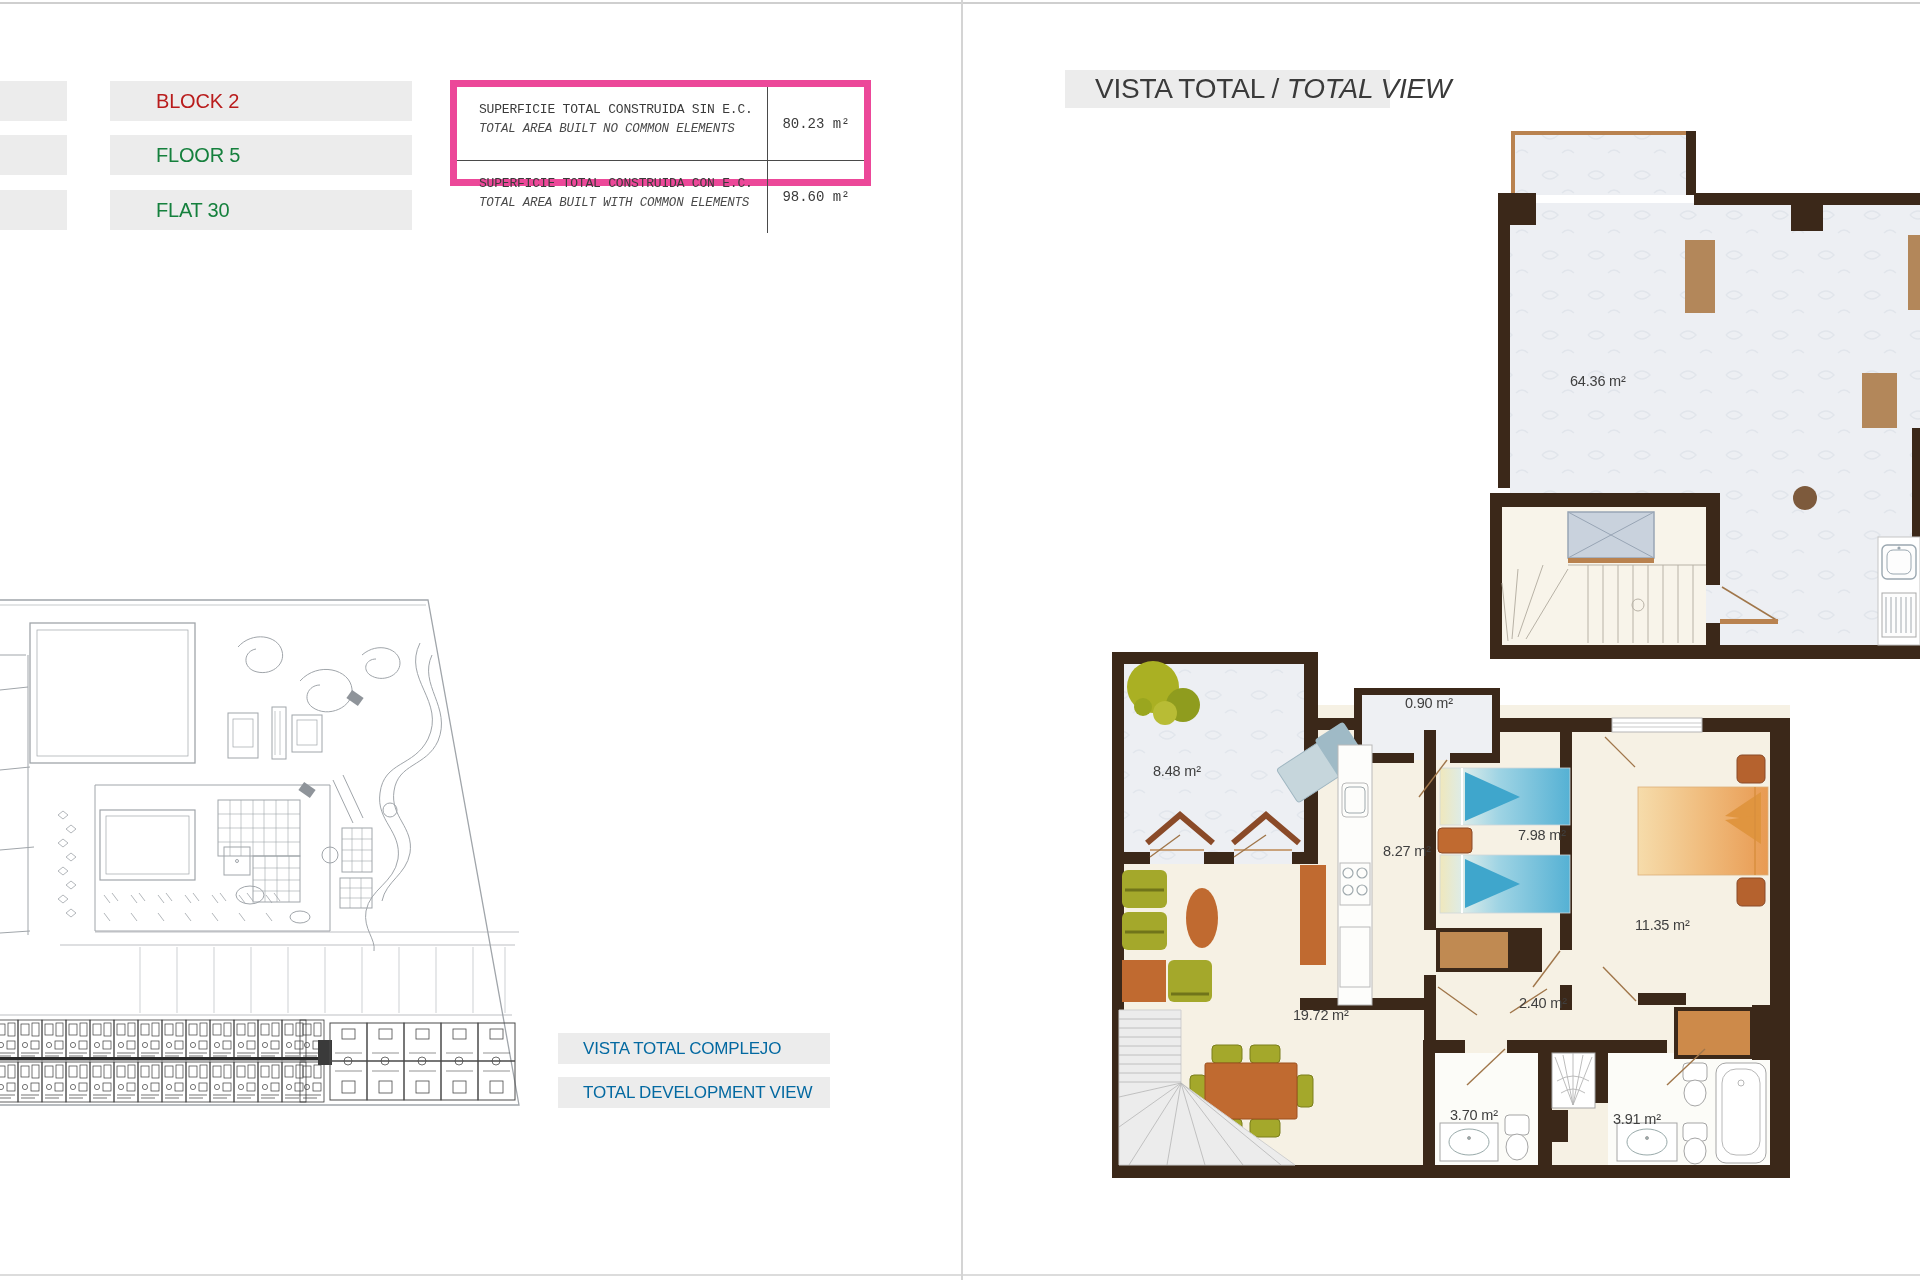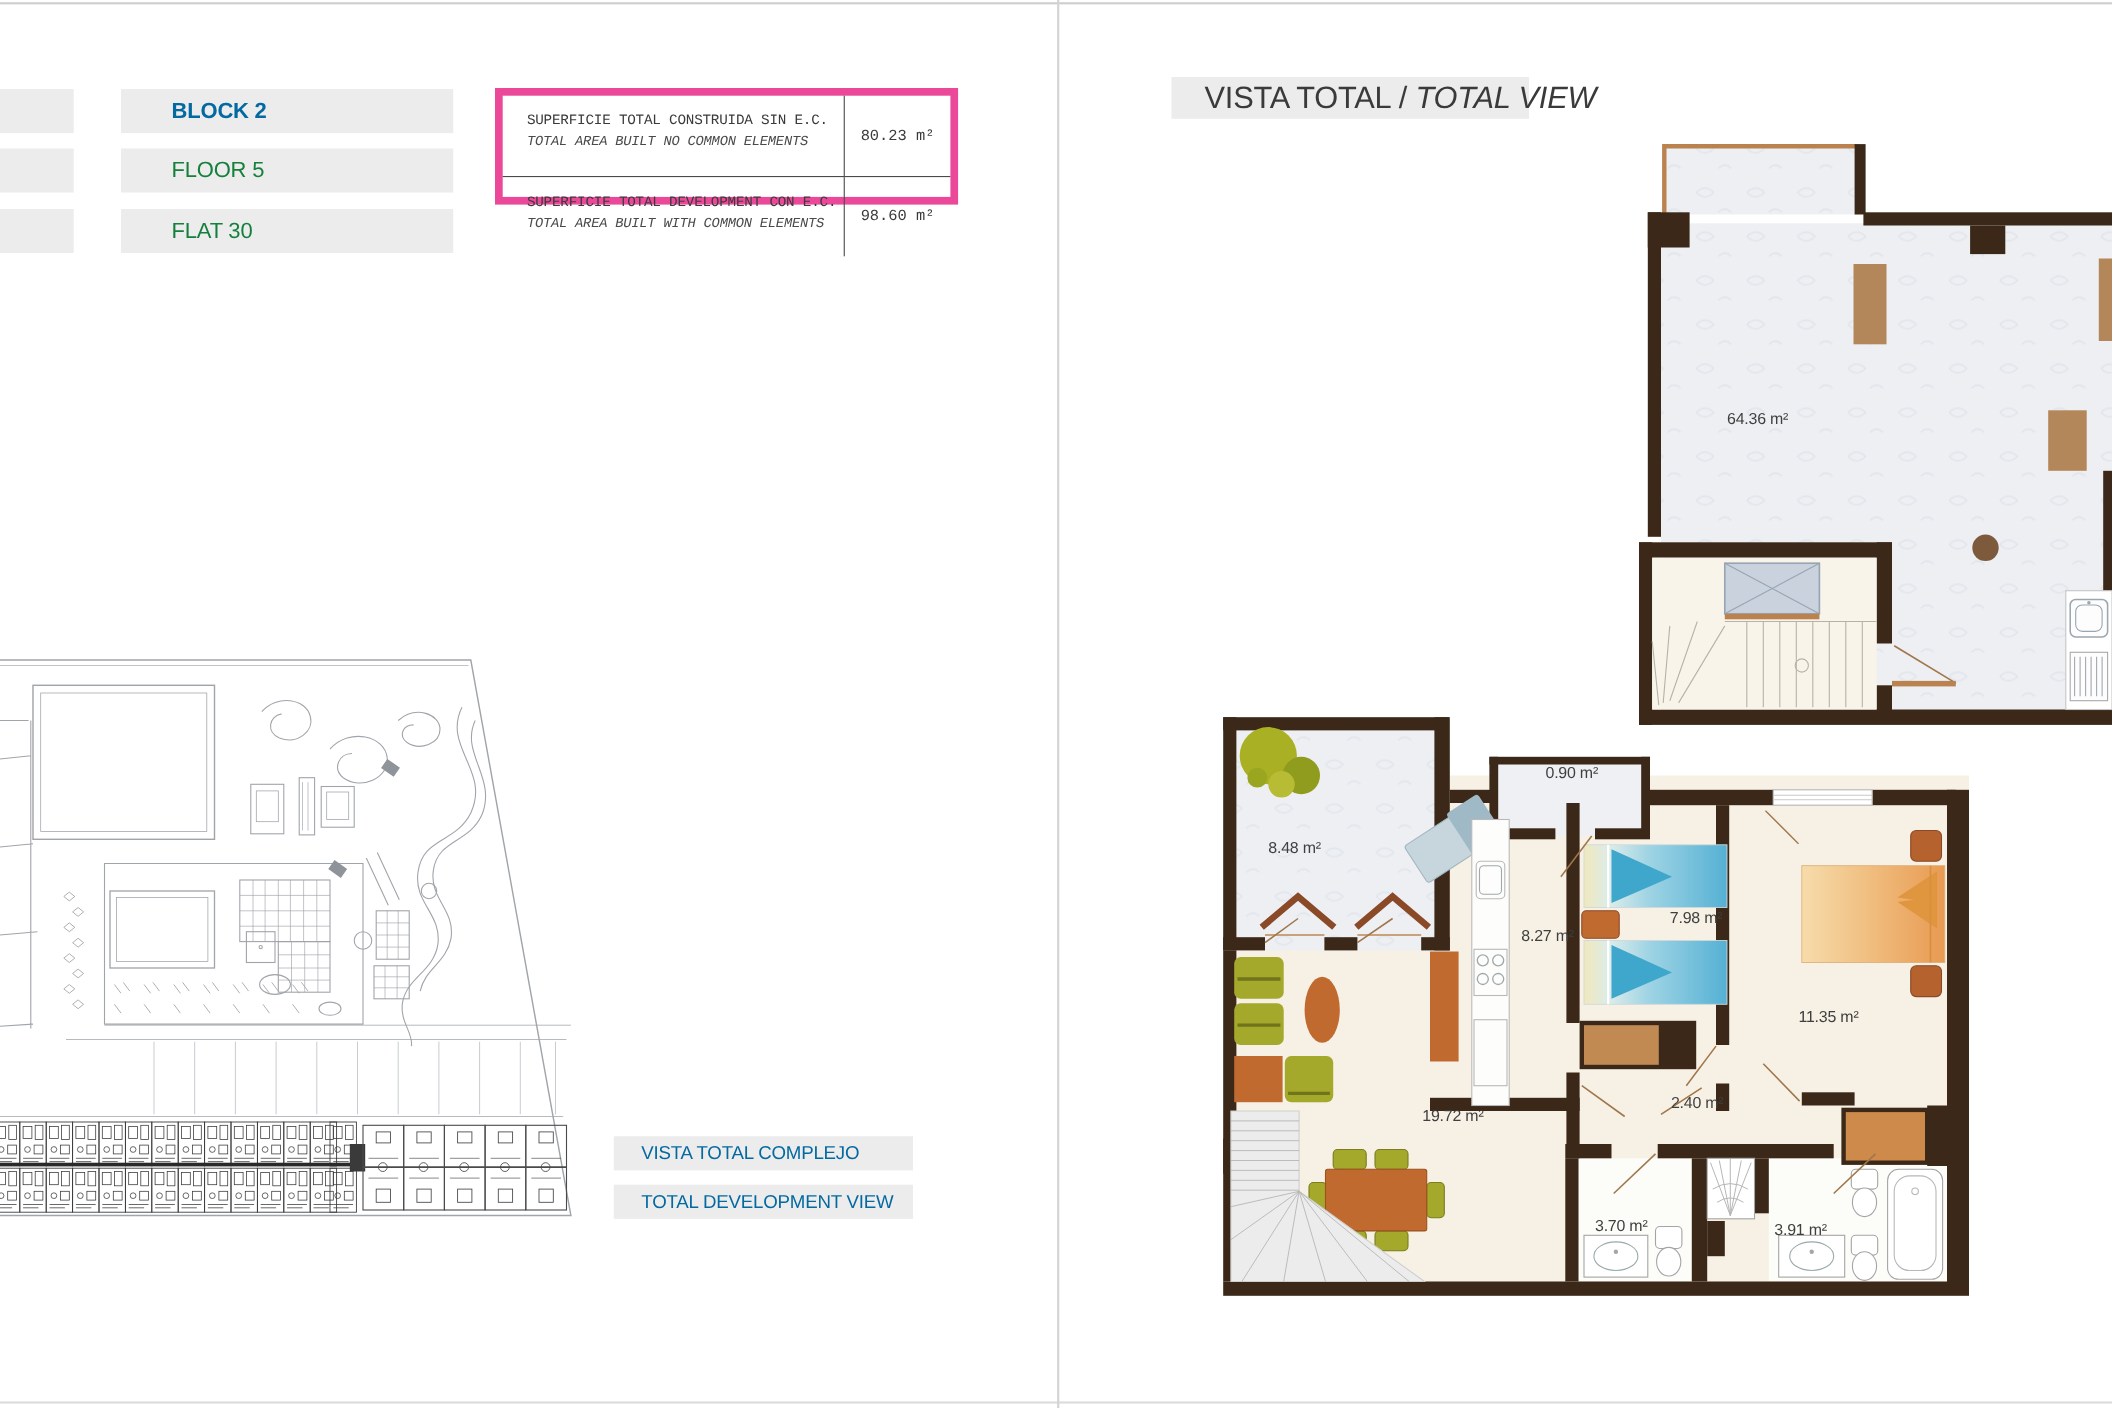--- a/index.html
+++ b/index.html
@@ -3,21 +3,21 @@
 <meta charset="utf-8">
 <style>
   html,body{margin:0;padding:0;background:#fff;}
   #canvas{position:relative;width:1920px;height:1280px;background:#ffffff;overflow:hidden;
           font-family:"Liberation Sans",sans-serif;color:#3a3a3a;}
   .hline{position:absolute;left:0;width:1920px;height:2px;background:#cfcfcf;}
   .vdivider{position:absolute;top:0;width:2px;height:1280px;background:#d4d4d4;}
   .graybox{position:absolute;background:#ececec;display:flex;align-items:center;}
   .stub{position:absolute;background:#ececec;}
   .idtext{font-size:20px;letter-spacing:-0.2px;color:#15803d;padding-left:46px;}
-  .idtext.red{color:#0369a1;font-weight:bold;}
+  .idtext.red{color:#b91c1c;font-weight:normal;}
   .areatable{position:absolute;left:450px;top:80px;width:421px;height:106px;
              border:7px solid #ec4899;box-sizing:border-box;background:#fff;font-family:Liberation Mono, monospace;}
   .arow{display:flex;height:73px;box-sizing:border-box;}
   .arow+.arow{border-top:1px solid #4a4a4a;}
   .acell-t{width:311px;box-sizing:border-box;padding:14px 0 0 22px;border-right:1px solid #4a4a4a;}
   .acell-v{flex:1;display:flex;align-items:center;justify-content:center;font-size:14px;}
   .t-es{font-size:13px;letter-spacing:-0.2px;line-height:1.45;}
   .t-en{font-size:12.5px;font-style:italic;letter-spacing:-0.2px;color:#4a4a4a;line-height:1.45;}
   .hdrbox{position:absolute;background:#ececec;display:flex;align-items:center;}
   .hdrtext{font-size:28px;letter-spacing:-0.2px;padding-left:30px;white-space:nowrap;text-align:right;}
@@ -53,21 +53,21 @@
   <div class="areatable">
     <div class="arow">
       <div class="acell-t">
         <div class="t-es">SUPERFICIE TOTAL CONSTRUIDA SIN E.C.</div>
         <div class="t-en">TOTAL AREA BUILT NO COMMON ELEMENTS</div>
       </div>
       <div class="acell-v">80.23 m²</div>
     </div>
     <div class="arow">
       <div class="acell-t">
-        <div class="t-es">SUPERFICIE TOTAL DEVELOPMENT CON E.C.</div>
+        <div class="t-es">SUPERFICIE TOTAL CONSTRUIDA CON E.C.</div>
         <div class="t-en">TOTAL AREA BUILT WITH COMMON ELEMENTS</div>
       </div>
       <div class="acell-v">98.60 m²</div>
     </div>
   </div>
 
   <div class="hdrbox" style="left:1065px;top:70px;width:325px;height:38px;">
     <span class="hdrtext"><span>VISTA TOTAL /</span> <span class="it">TOTAL VIEW</span></span>
   </div>
 

